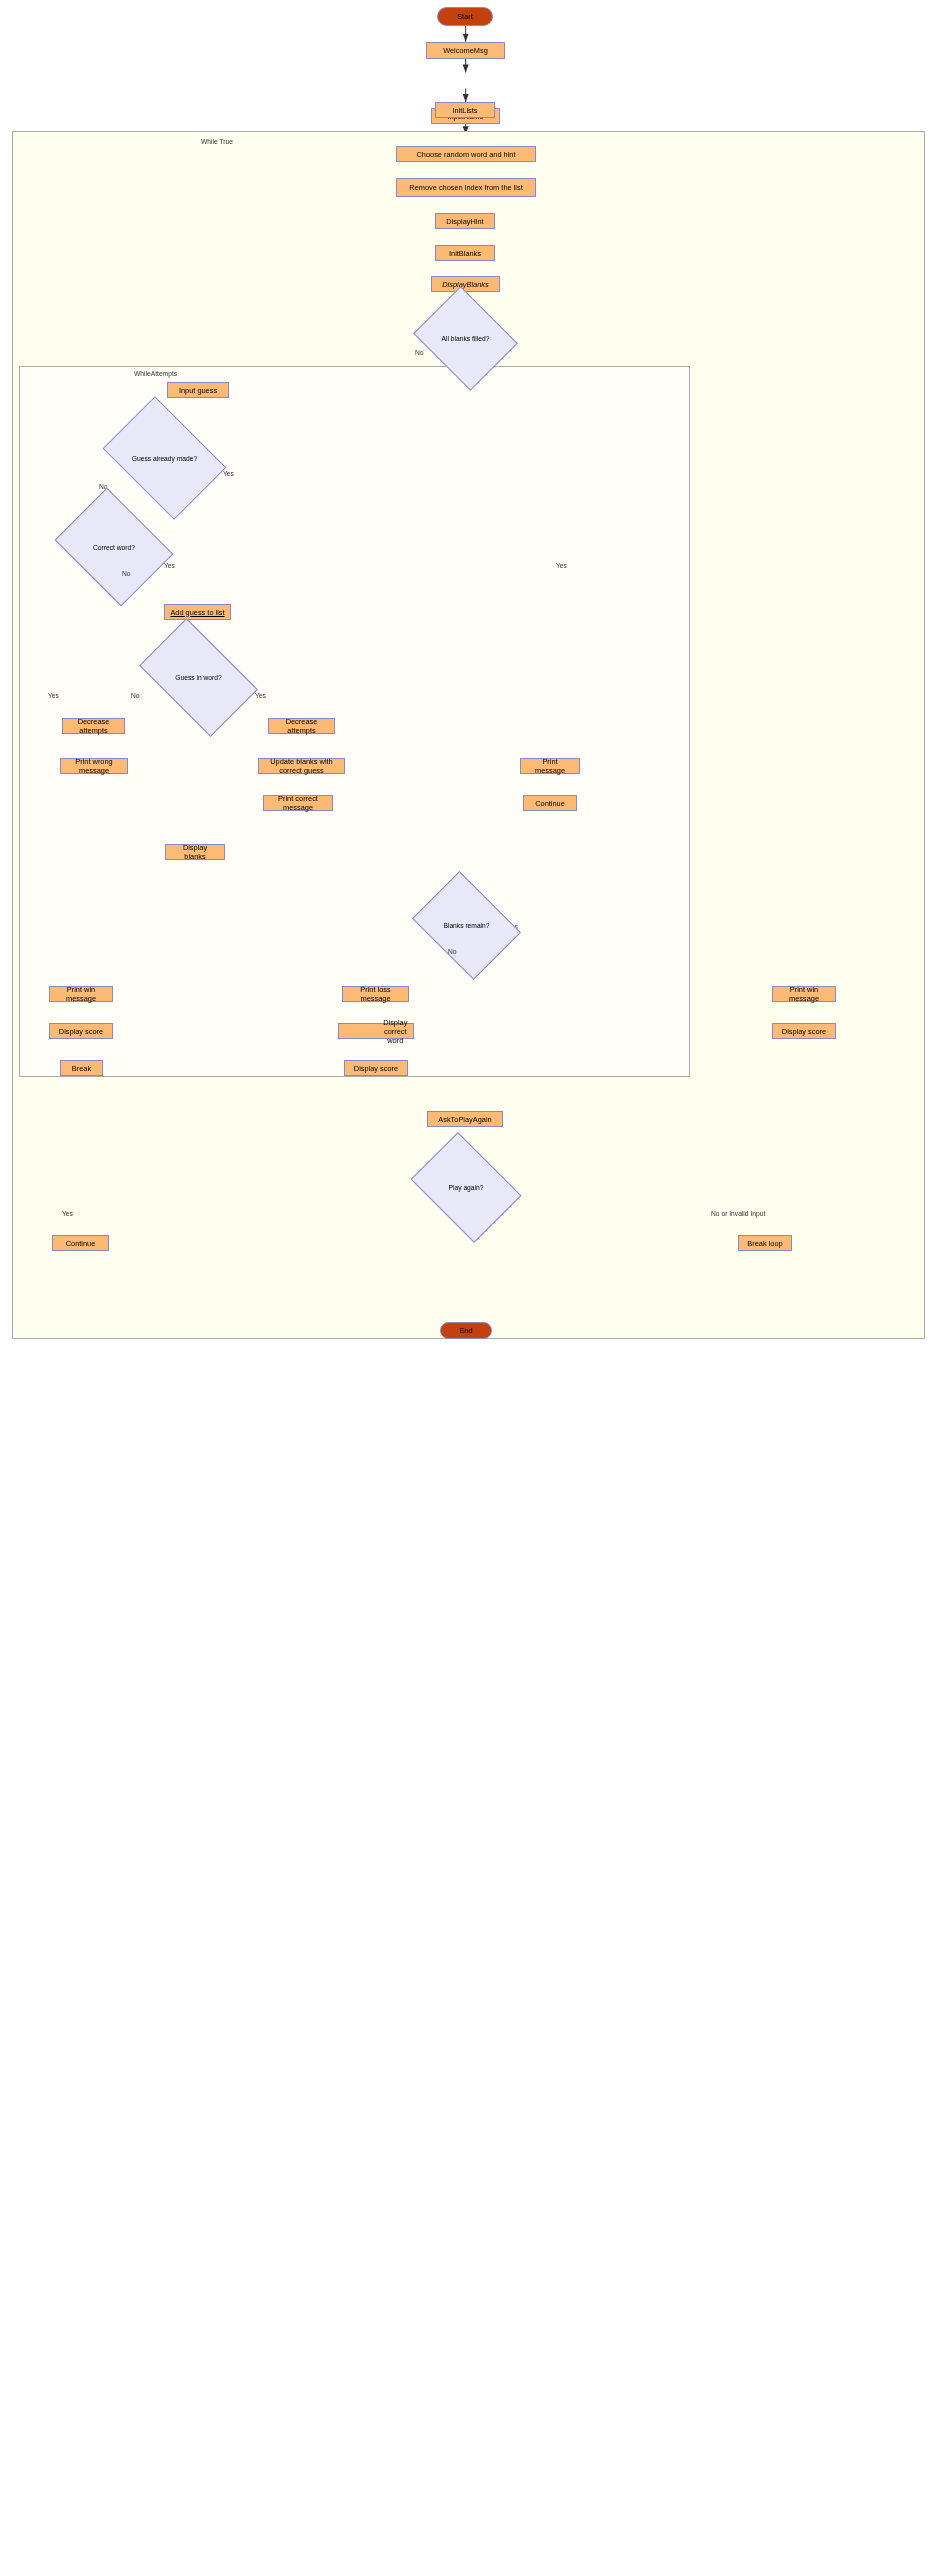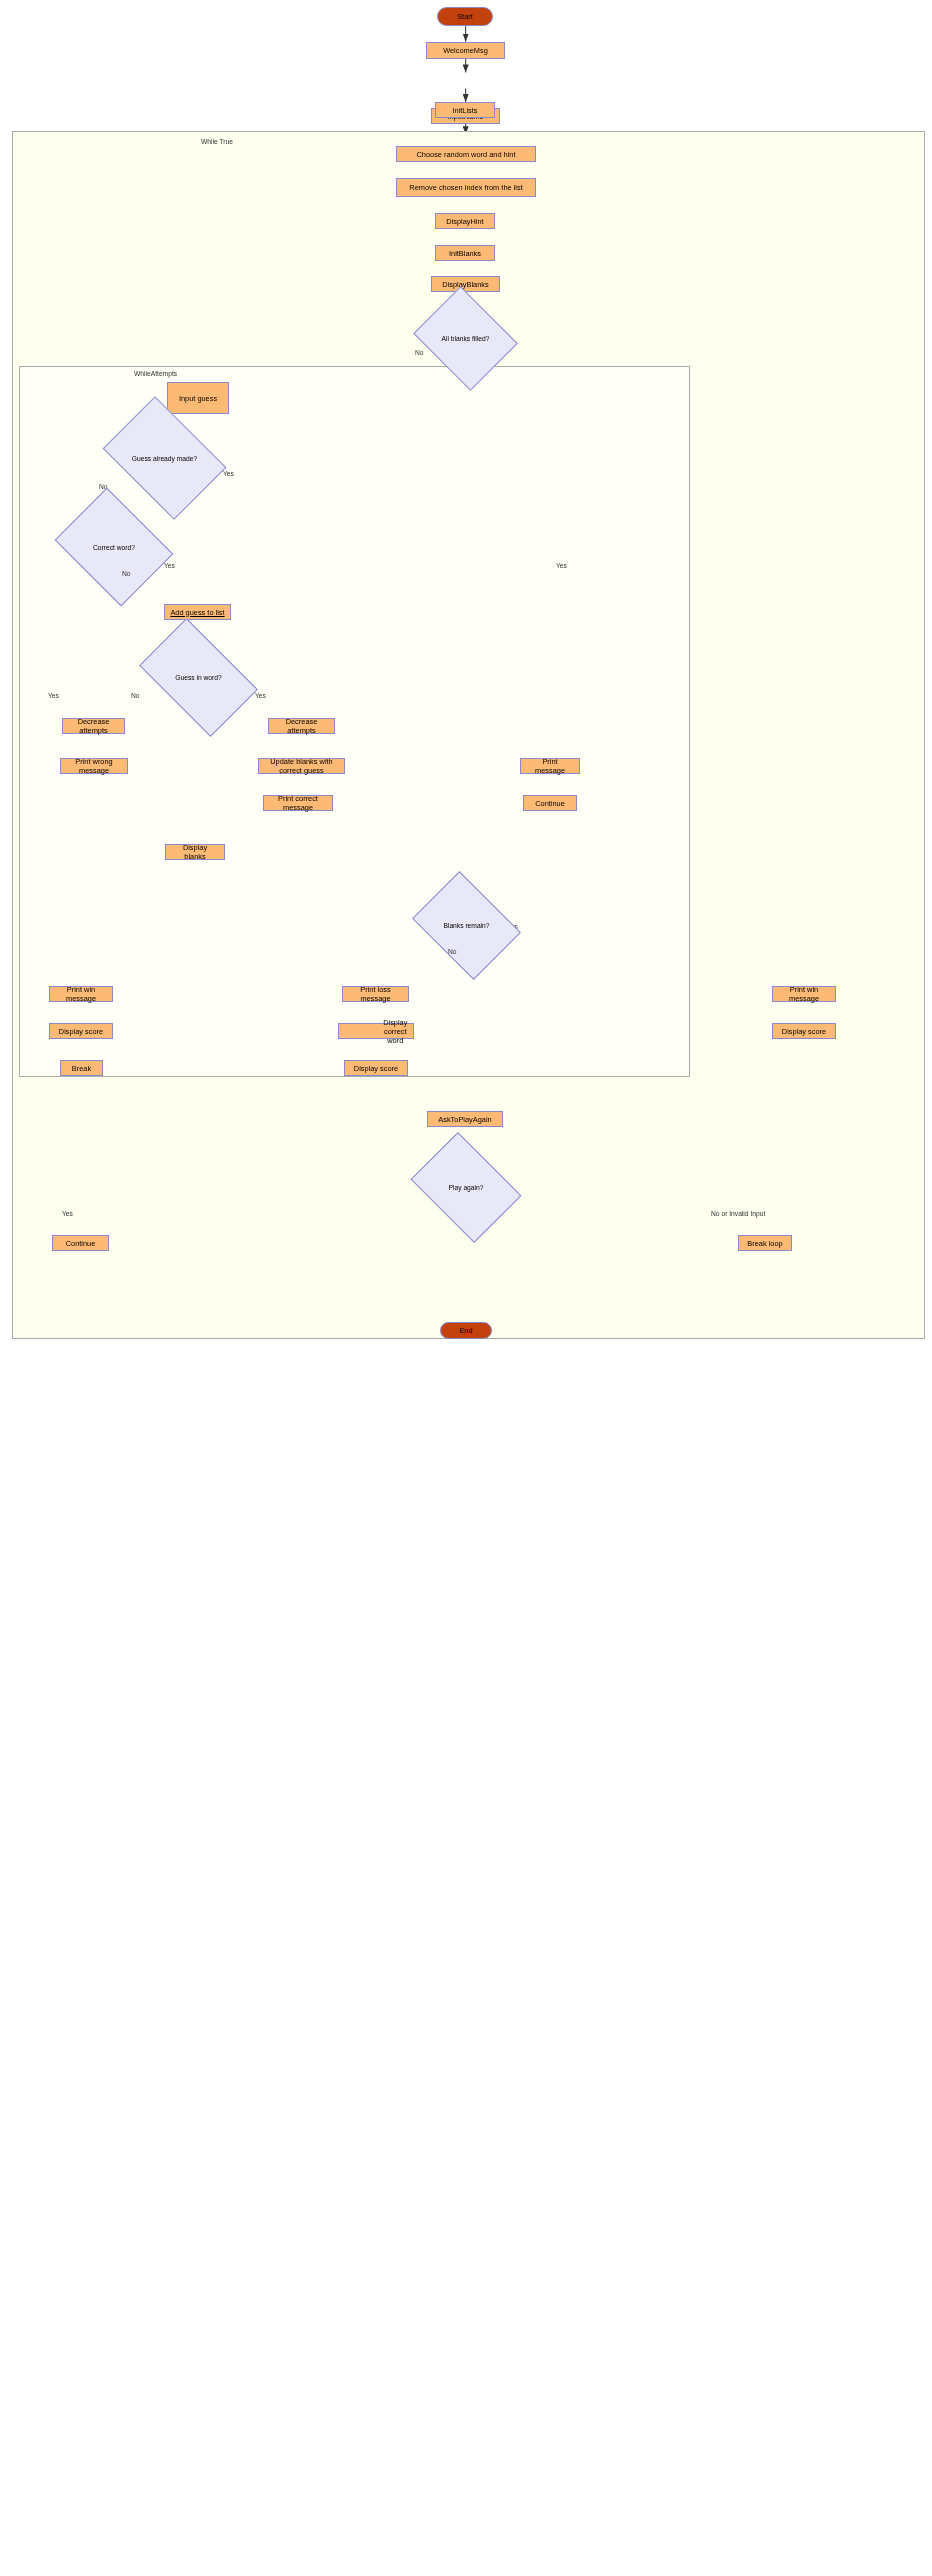--- a/index.html
+++ b/index.html
@@ -243,38 +243,38 @@
   </div>
 
   <div class="shape rect" style="left:435px; top:213px; width:60px; height:16px;">
     <span>DisplayHint</span>
   </div>
 
   <div class="shape rect" style="left:435px; top:245px; width:60px; height:16px;">
     <span>InitBlanks</span>
   </div>
 
-  <div class="shape rect" style="left:431px; top:276px; width:69px; height:16px;">
+  <div class="shape rect" style="left:431px; top:276px; width:69px; height:16px;font-style:italic;">
     <span>DisplayBlanks</span>
   </div>
 
   <div class="diamond-container" style="left:425px; top:305px; width:81px; height:67px;">
     <div class="diamond"></div>
     <span class="diamond-text" style="font-size:6.7px;">All blanks filled?</span>
   </div>
 
   <div class="label" style="left:415px; top:349px;">
     <span>No</span>
   </div>
 
   <div class="label" style="left:134px; top:370px;">
     <span>WhileAttempts</span>
   </div>
 
-  <div class="shape rect" style="left:167px; top:382px; width:62px; height:32px;">
+  <div class="shape rect" style="left:167px; top:382px; width:62px; height:16px;">
     <span>Input guess</span>
   </div>
 
   <div class="diamond-container" style="left:114px; top:421px; width:101px; height:74px;">
     <div class="diamond"></div>
     <span class="diamond-text" style="font-size:6.7px;">Guess already made?</span>
   </div>
 
   <div class="label" style="left:223px; top:470px;">
     <span>Yes</span>

